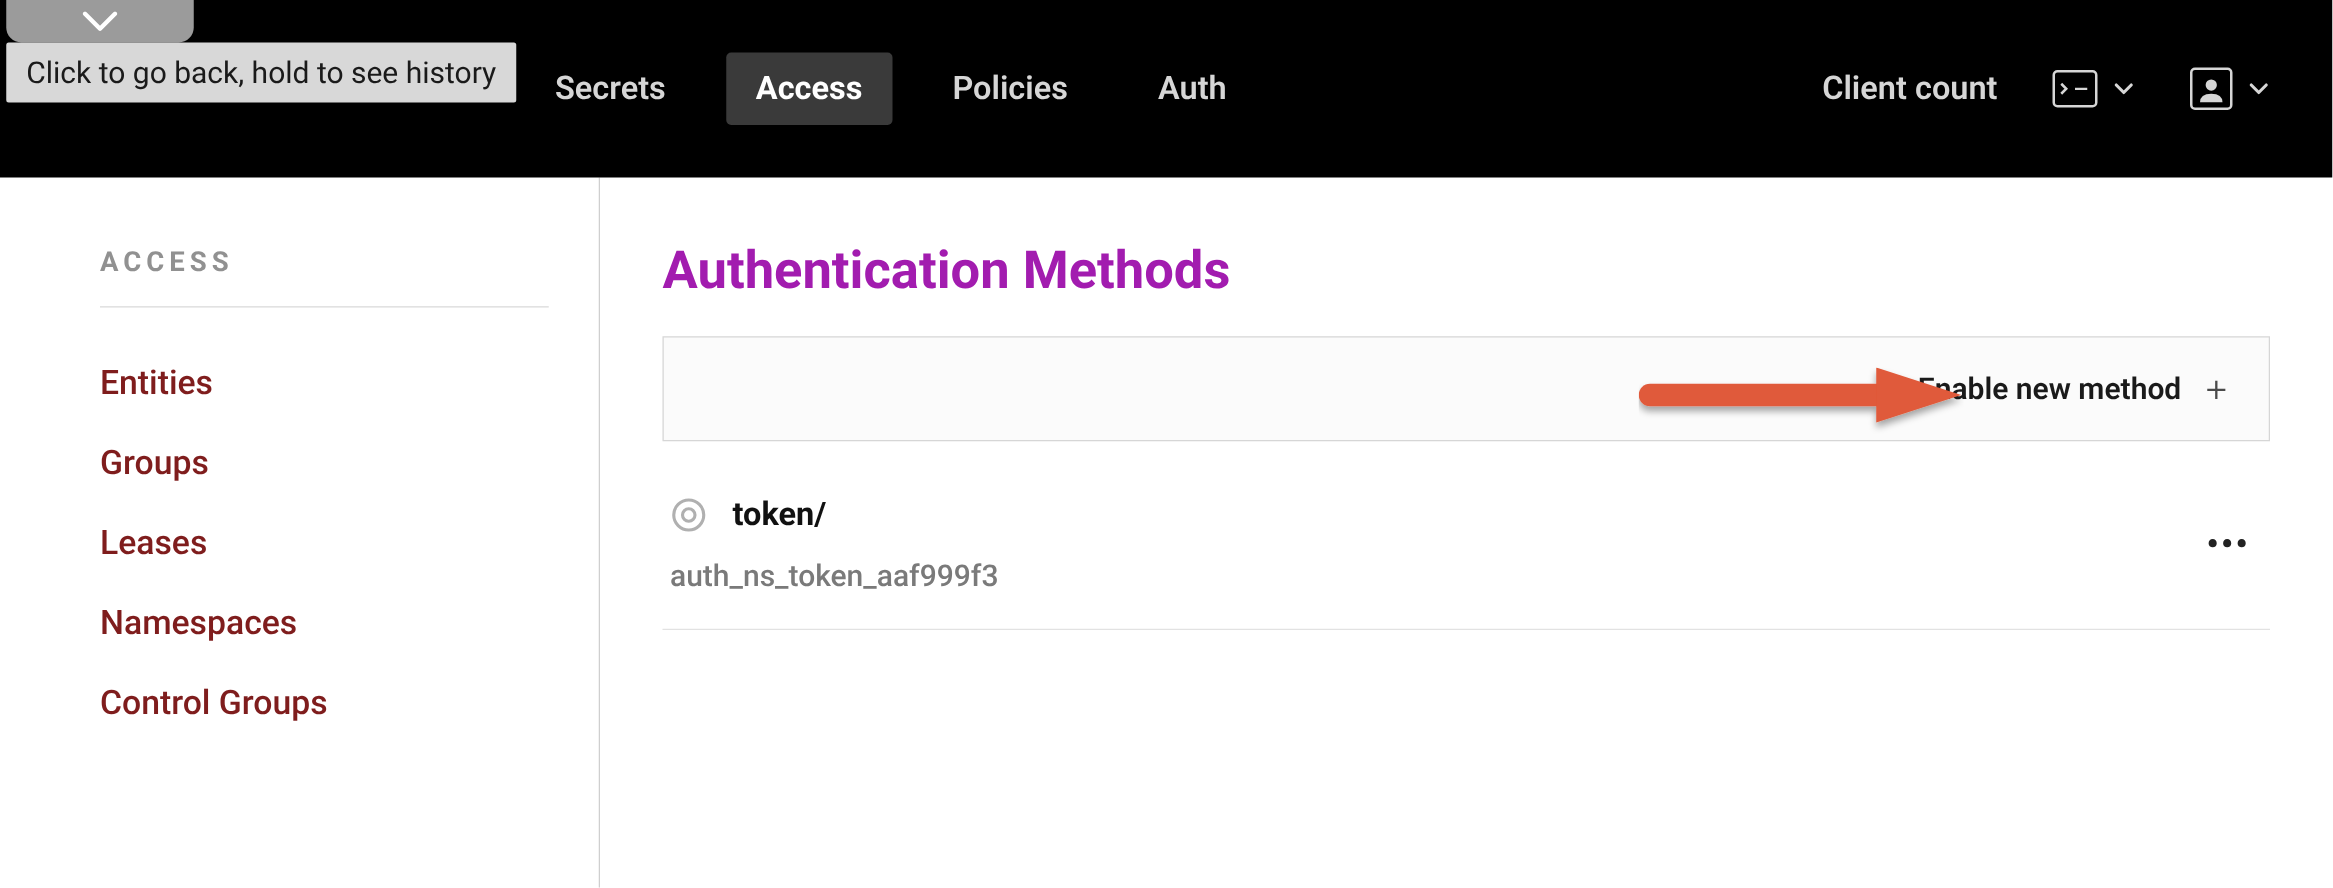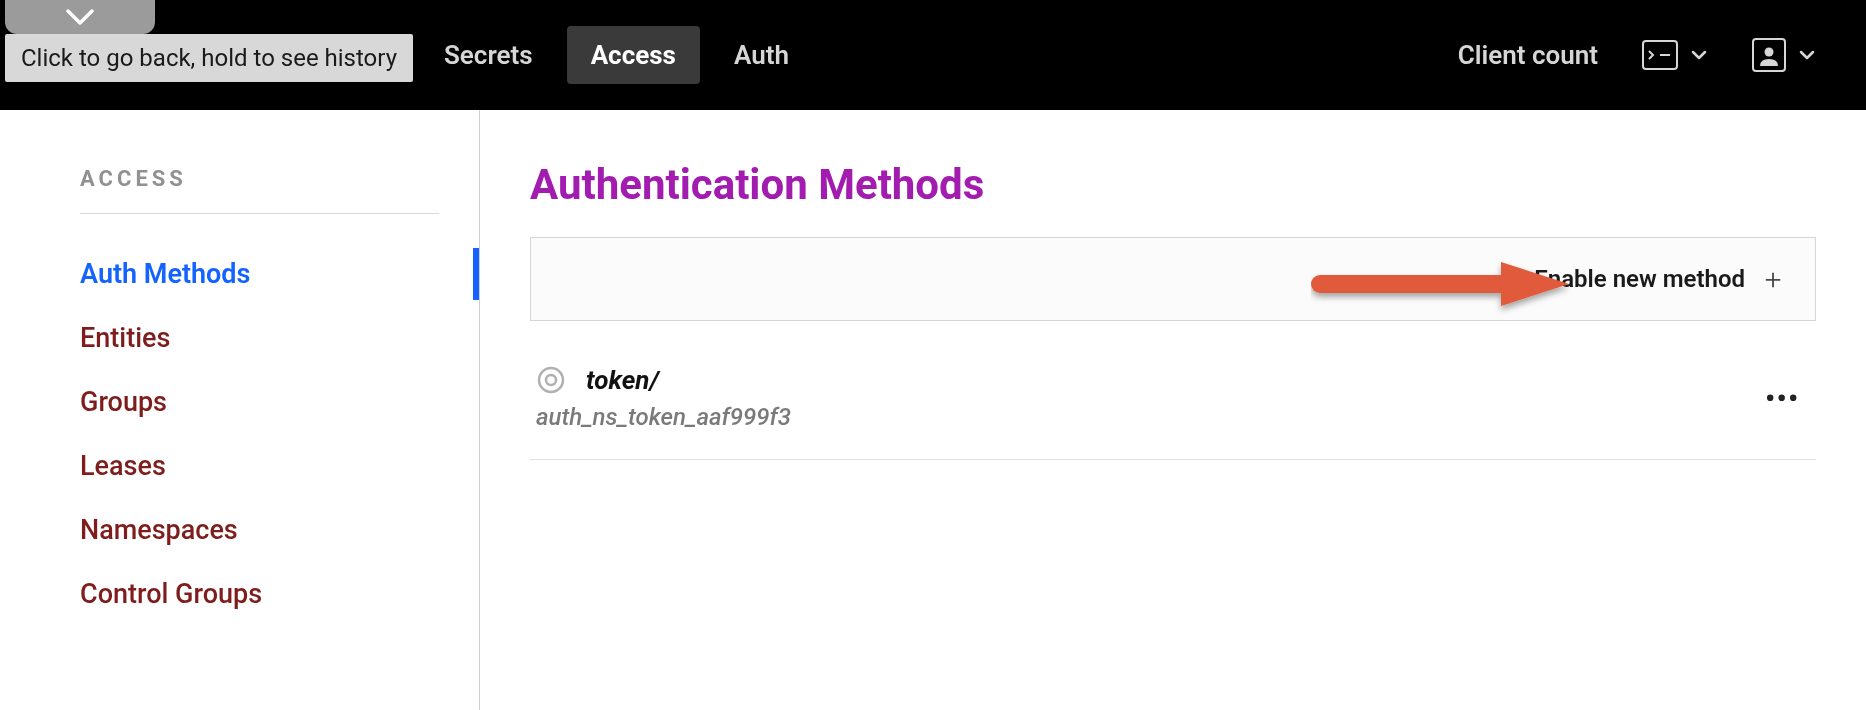--- a/index.html
+++ b/index.html
@@ -13,21 +13,21 @@
       width: 1866px;
       height: 710px;
       background: #ffffff;
       overflow: hidden;
       position: relative;
     }
 
     
     .topnav {
       background: #000000;
-      height: 110px;
+      height: 142px;
       display: flex;
       align-items: center;
       padding: 0 50px 0 0;
       position: relative;
     }
 
     .tooltip-box {
       position: absolute;
       top: 34px;
       left: 5px;
@@ -52,21 +52,21 @@
       align-items: center;
       justify-content: center;
     }
 
     .back-tab svg { display: block; }
 
     .nav-items {
       display: flex;
       align-items: center;
       margin-left: 420px;
-      gap: 10px;
+      gap: 24px;
     }
 
     .nav-item {
       color: #d6d6d6;
       font-size: 26px;
       font-weight: 600;
       padding: 14px 24px;
       border-radius: 4px;
       cursor: pointer;
     }
@@ -222,21 +222,21 @@
     }
 
     .method-row {
       display: flex;
       align-items: center;
       justify-content: space-between;
       padding: 8px 6px 28px 6px;
       border-bottom: 1.5px solid #e2e2e2;
     }
 
-    .method-left { display: flex; flex-direction: column; font-style: italic; }
+    .method-left { display: flex; flex-direction: column; }
 
     .method-name-line {
       display: flex;
       align-items: center;
       gap: 20px;
       margin-bottom: 8px;
     }
 
     .record-icon {
       width: 30px;
@@ -246,20 +246,21 @@
     .method-name {
       font-size: 26px;
       font-weight: 700;
       color: #111111;
     }
 
     .method-id {
       font-size: 24px;
       color: #7a7a7a;
       font-weight: 500;
+      margin-top: 12px;
     }
 
     .more-btn {
       font-size: 26px;
       letter-spacing: 2px;
       font-weight: 900;
       color: #222;
       cursor: pointer;
       padding-right: 10px;
     }
@@ -273,20 +274,21 @@
     <svg width="28" height="16" viewBox="0 0 28 16">
       <polyline points="2,2 14,14 26,2" fill="none" stroke="#ffffff" stroke-width="3.5" stroke-linecap="round" stroke-linejoin="round"></polyline>
     </svg>
   </div>
 
   <div class="tooltip-box">Click to go back, hold to see history</div>
 
   <div class="nav-items">
     <div class="nav-item">Secrets</div>
     <div class="nav-item active">Access</div>
+    <div class="nav-item">Policies</div>
     <div class="nav-item">Auth</div>
   </div>
 
   <div class="nav-right">
     <div class="client-count">Client count</div>
 
     <div class="nav-icon-group">
       <span class="terminal-icon-box">
         <svg width="10" height="10" viewBox="0 0 10 10">
             <polyline points="1,1 5,5 1,9" fill="none" stroke="#d6d6d6" stroke-width="2"></polyline>
@@ -312,21 +314,20 @@
       </svg>
     </div>
   </div>
 </div>
 
 <div class="body-container">
 
   <div class="sidebar">
     <div class="sidebar-heading">ACCESS</div>
     <ul class="sidebar-list">
-      <li class="sidebar-item active">Auth Methods</li>
       <li class="sidebar-item">Entities</li>
       <li class="sidebar-item">Groups</li>
       <li class="sidebar-item">Leases</li>
       <li class="sidebar-item">Namespaces</li>
       <li class="sidebar-item">Control Groups</li>
     </ul>
   </div>
 
   <div class="main">
     <h1 class="page-title">Authentication Methods</h1>

